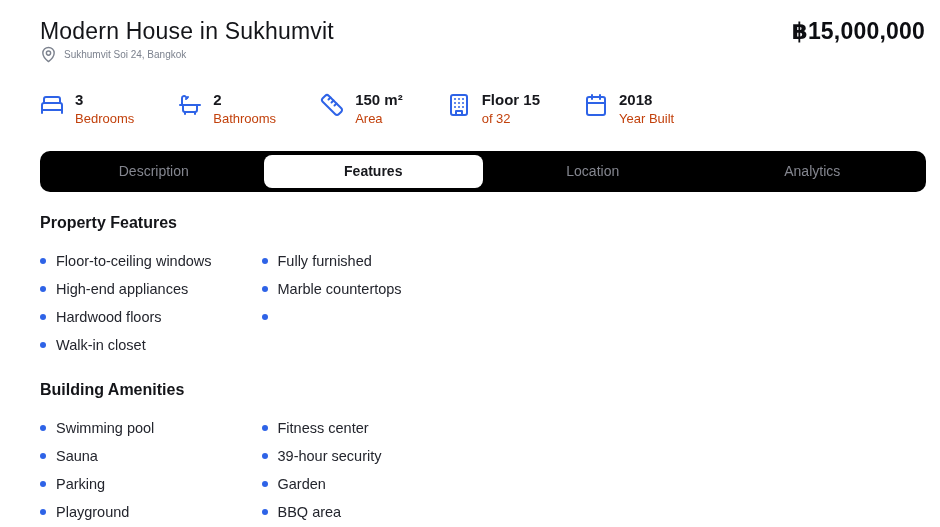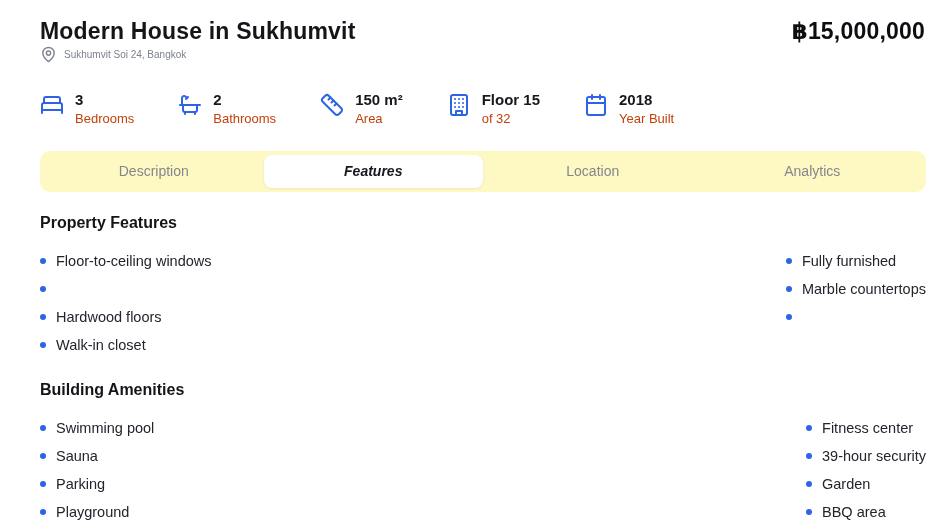--- a/index.html
+++ b/index.html
@@ -2,41 +2,41 @@
 <html><head>
 <meta charset="utf-8">
 <style>
   * { margin:0; padding:0; box-sizing:border-box; }
   html,body { width:940px; height:527px; background:#ffffff; overflow:hidden; }
   body { font-family:"Liberation Sans","DejaVu Sans",sans-serif; color:#17181d; }
   .page { padding:18px 15px 0 40px; width:940px; }
 
   
   .header-row { display:flex; justify-content:space-between; align-items:flex-start; }
-  .title { font-size:23px; font-weight:700; letter-spacing:.2px; color:#141519; }
+  .title { font-size:23px; font-weight:400; letter-spacing:.2px; color:#141519; }
   .price { font-size:23px; font-weight:700; color:#0d0e12; letter-spacing:.2px; }
   .location-row { display:flex; align-items:center; gap:7px; margin-top:1px; color:#7c828e; font-size:10px; }
   .location-row svg { display:block; }
 
   
   .stats-row { display:flex; margin-top:27px; gap:0; }
   .stat { display:flex; align-items:flex-start; gap:11px; margin-right:44px; min-width:72px; }
   .stat svg { display:block; margin-top:3px; }
   .stat-value { font-size:15px; font-weight:700; color:#17181d; line-height:19px; }
   .stat-label { font-size:13px; color:#c2410c; margin-top:2px; white-space:nowrap; }
 
   
-  .tab-bar { margin-top:25px; width:886px; background:#fef9c3; border-radius:10px; padding:4px; display:flex; }
+  .tab-bar { margin-top:25px; width:886px; background:#000000; border-radius:10px; padding:4px; display:flex; }
   .tab { flex:1; text-align:center; padding:8px 0 9px; font-size:14px; font-weight:500; color:#84868f; border-radius:8px; cursor:pointer; }
-  .tab.active { background:#ffffff; color:#17181d; font-weight:600; box-shadow:0 1px 3px rgba(20,20,30,.07);font-style:italic; }
+  .tab.active { background:#ffffff; color:#17181d; font-weight:600; box-shadow:0 1px 3px rgba(20,20,30,.07); }
 
   
   .section { margin-top:22px; }
   .section-heading { font-size:16px; font-weight:700; color:#141519; margin-bottom:15px; }
-  .features-grid { display:grid; grid-template-columns:1fr; grid-template-rows:repeat(4,28px); grid-auto-flow:column; width:886px; }
+  .features-grid { display:grid; grid-template-columns:1fr 1fr 1fr 1fr; grid-template-rows:repeat(4,28px); grid-auto-flow:column; width:886px; }
   .feature-item { display:flex; align-items:center; font-size:14.5px; color:#23252d; }
   .dot { width:6px; height:6px; border-radius:50%; background:#2e63e7; margin-right:10px; flex:0 0 6px; }
 </style>
 </head>
 <body>
 
 <div class="page">
 
   <div class="header-row">
     <div class="title">Modern House in Sukhumvit</div>
@@ -147,20 +147,21 @@
 
   <div class="section">
     <div class="section-heading">Property Features</div>
     <div class="features-grid">
       <div class="feature-item">
           <span class="dot"></span>
           <span>Floor-to-ceiling windows</span>
         </div>
       <div class="feature-item">
           <span class="dot"></span>
+          <span>High-end appliances</span>
         </div>
       <div class="feature-item">
           <span class="dot"></span>
           <span>Hardwood floors</span>
         </div>
       <div class="feature-item">
           <span class="dot"></span>
           <span>Walk-in closet</span>
         </div>
       <div class="feature-item">

